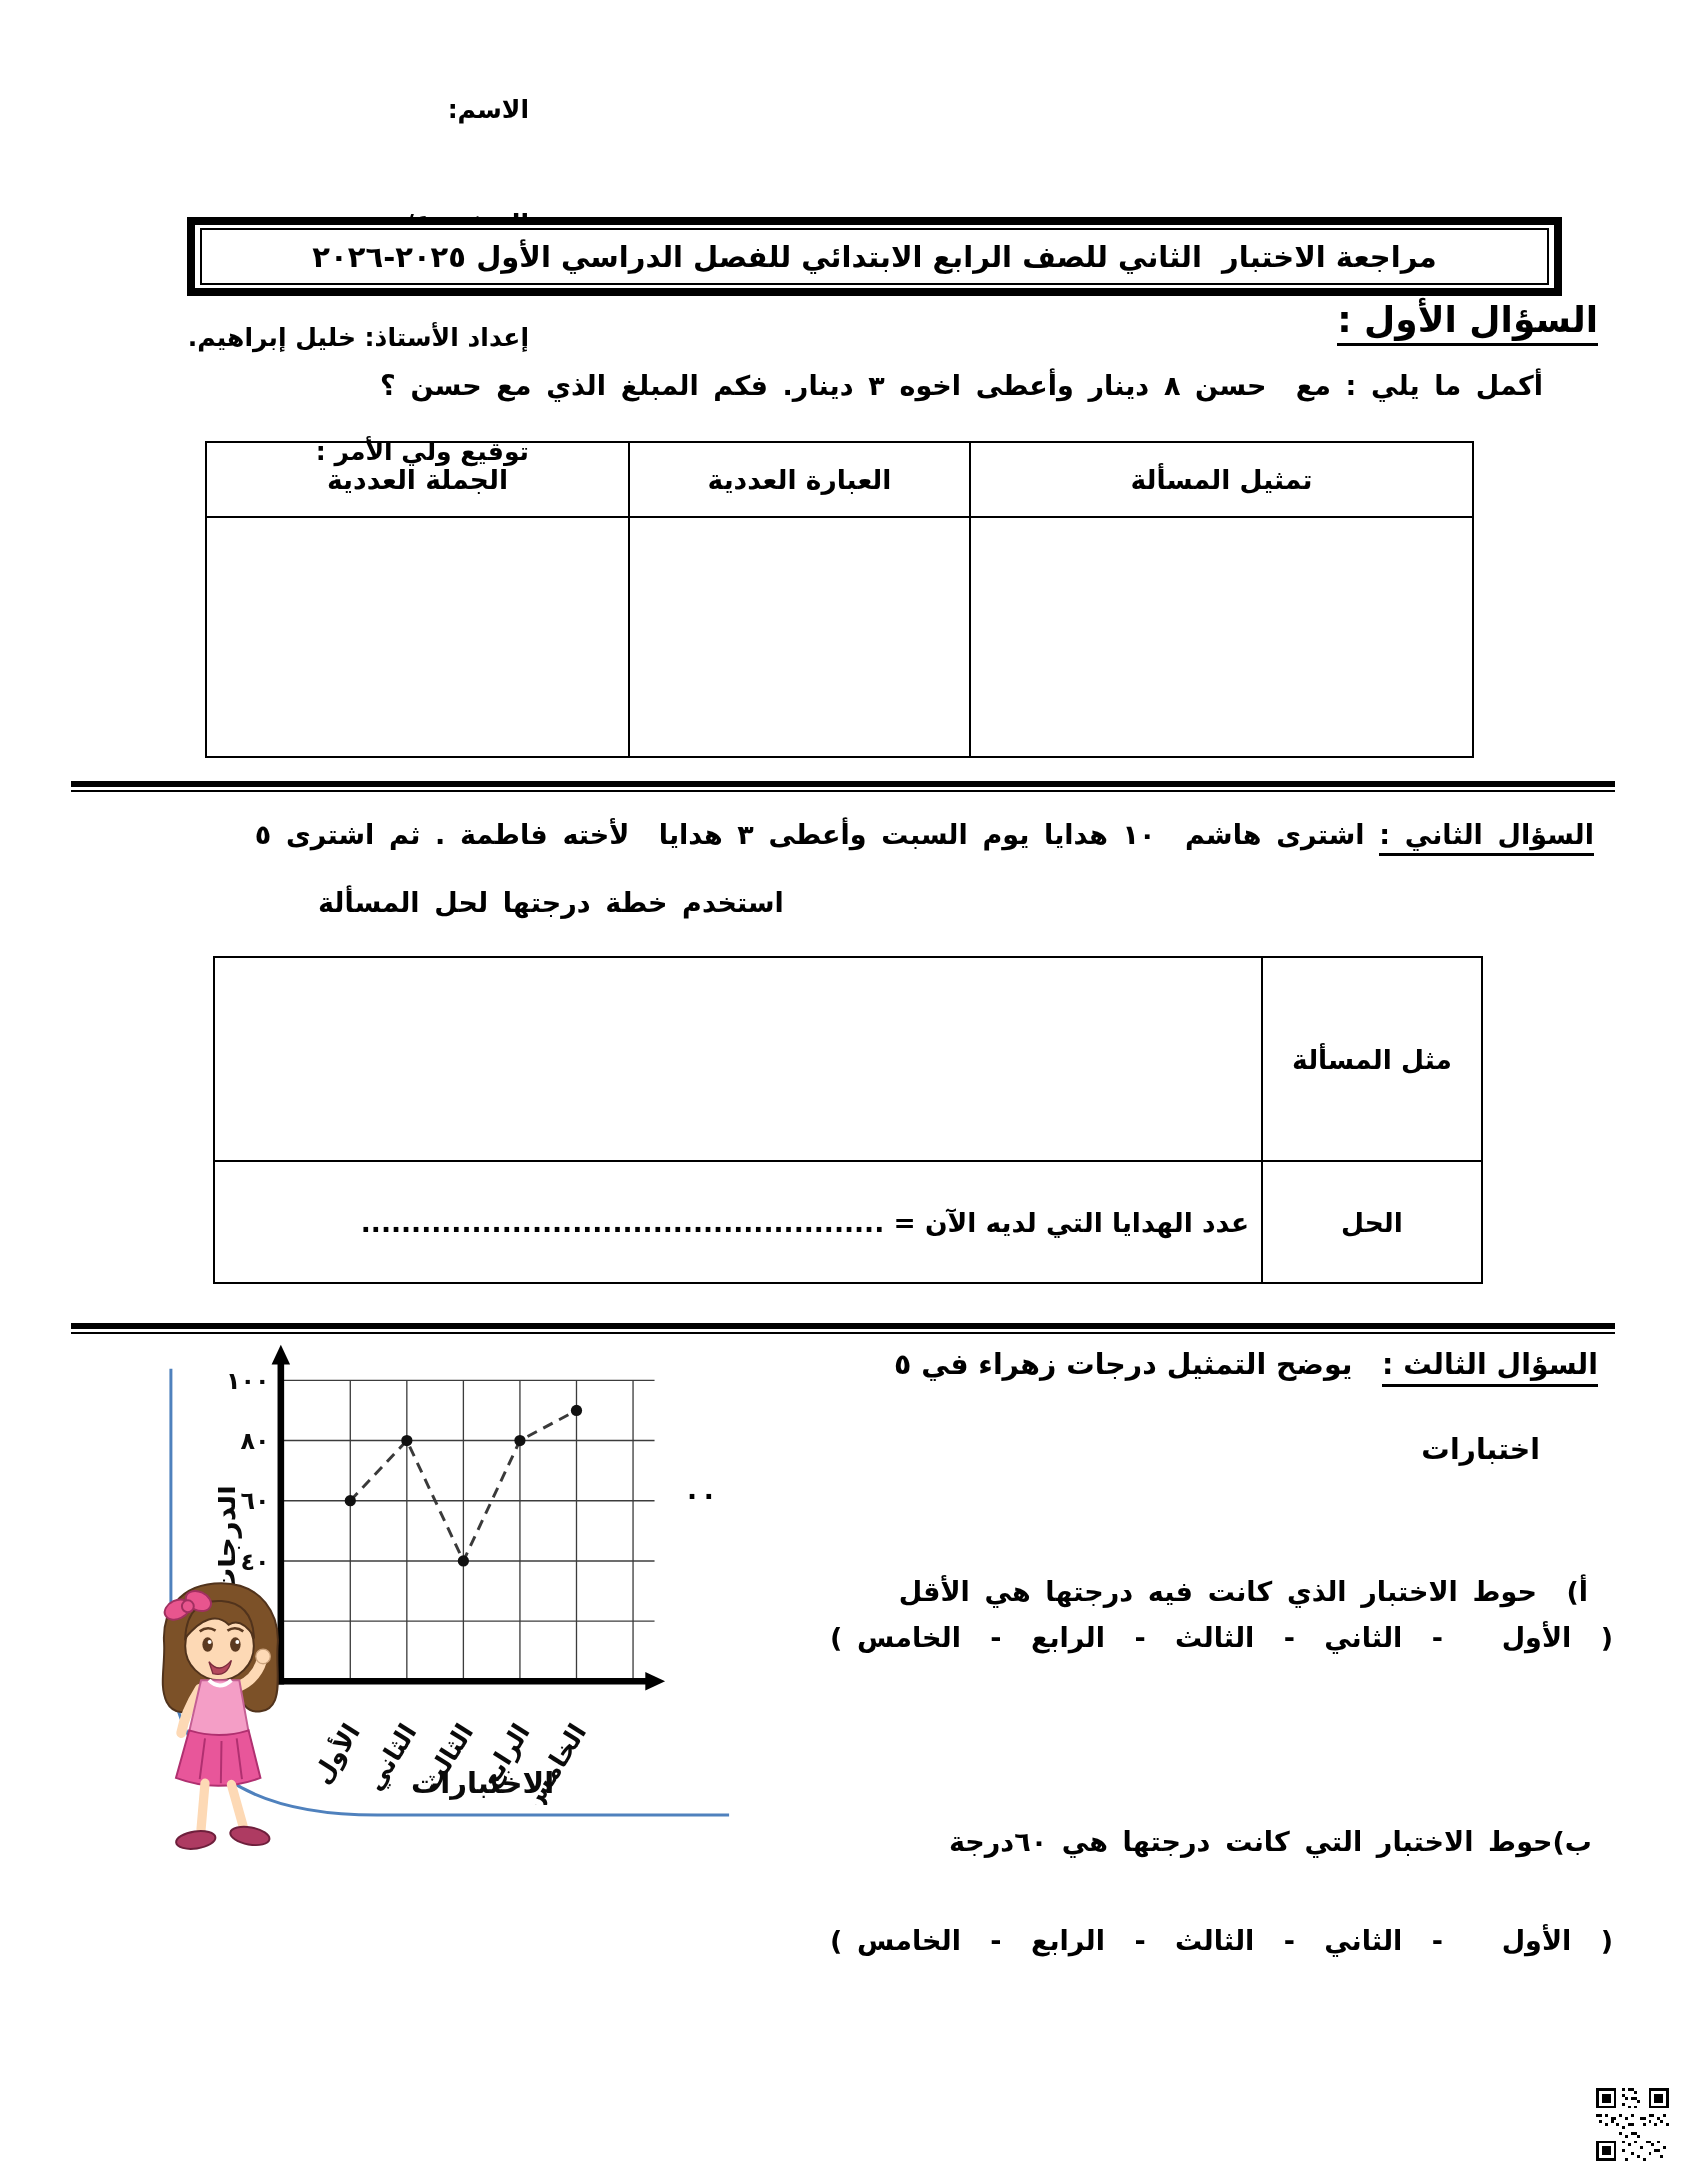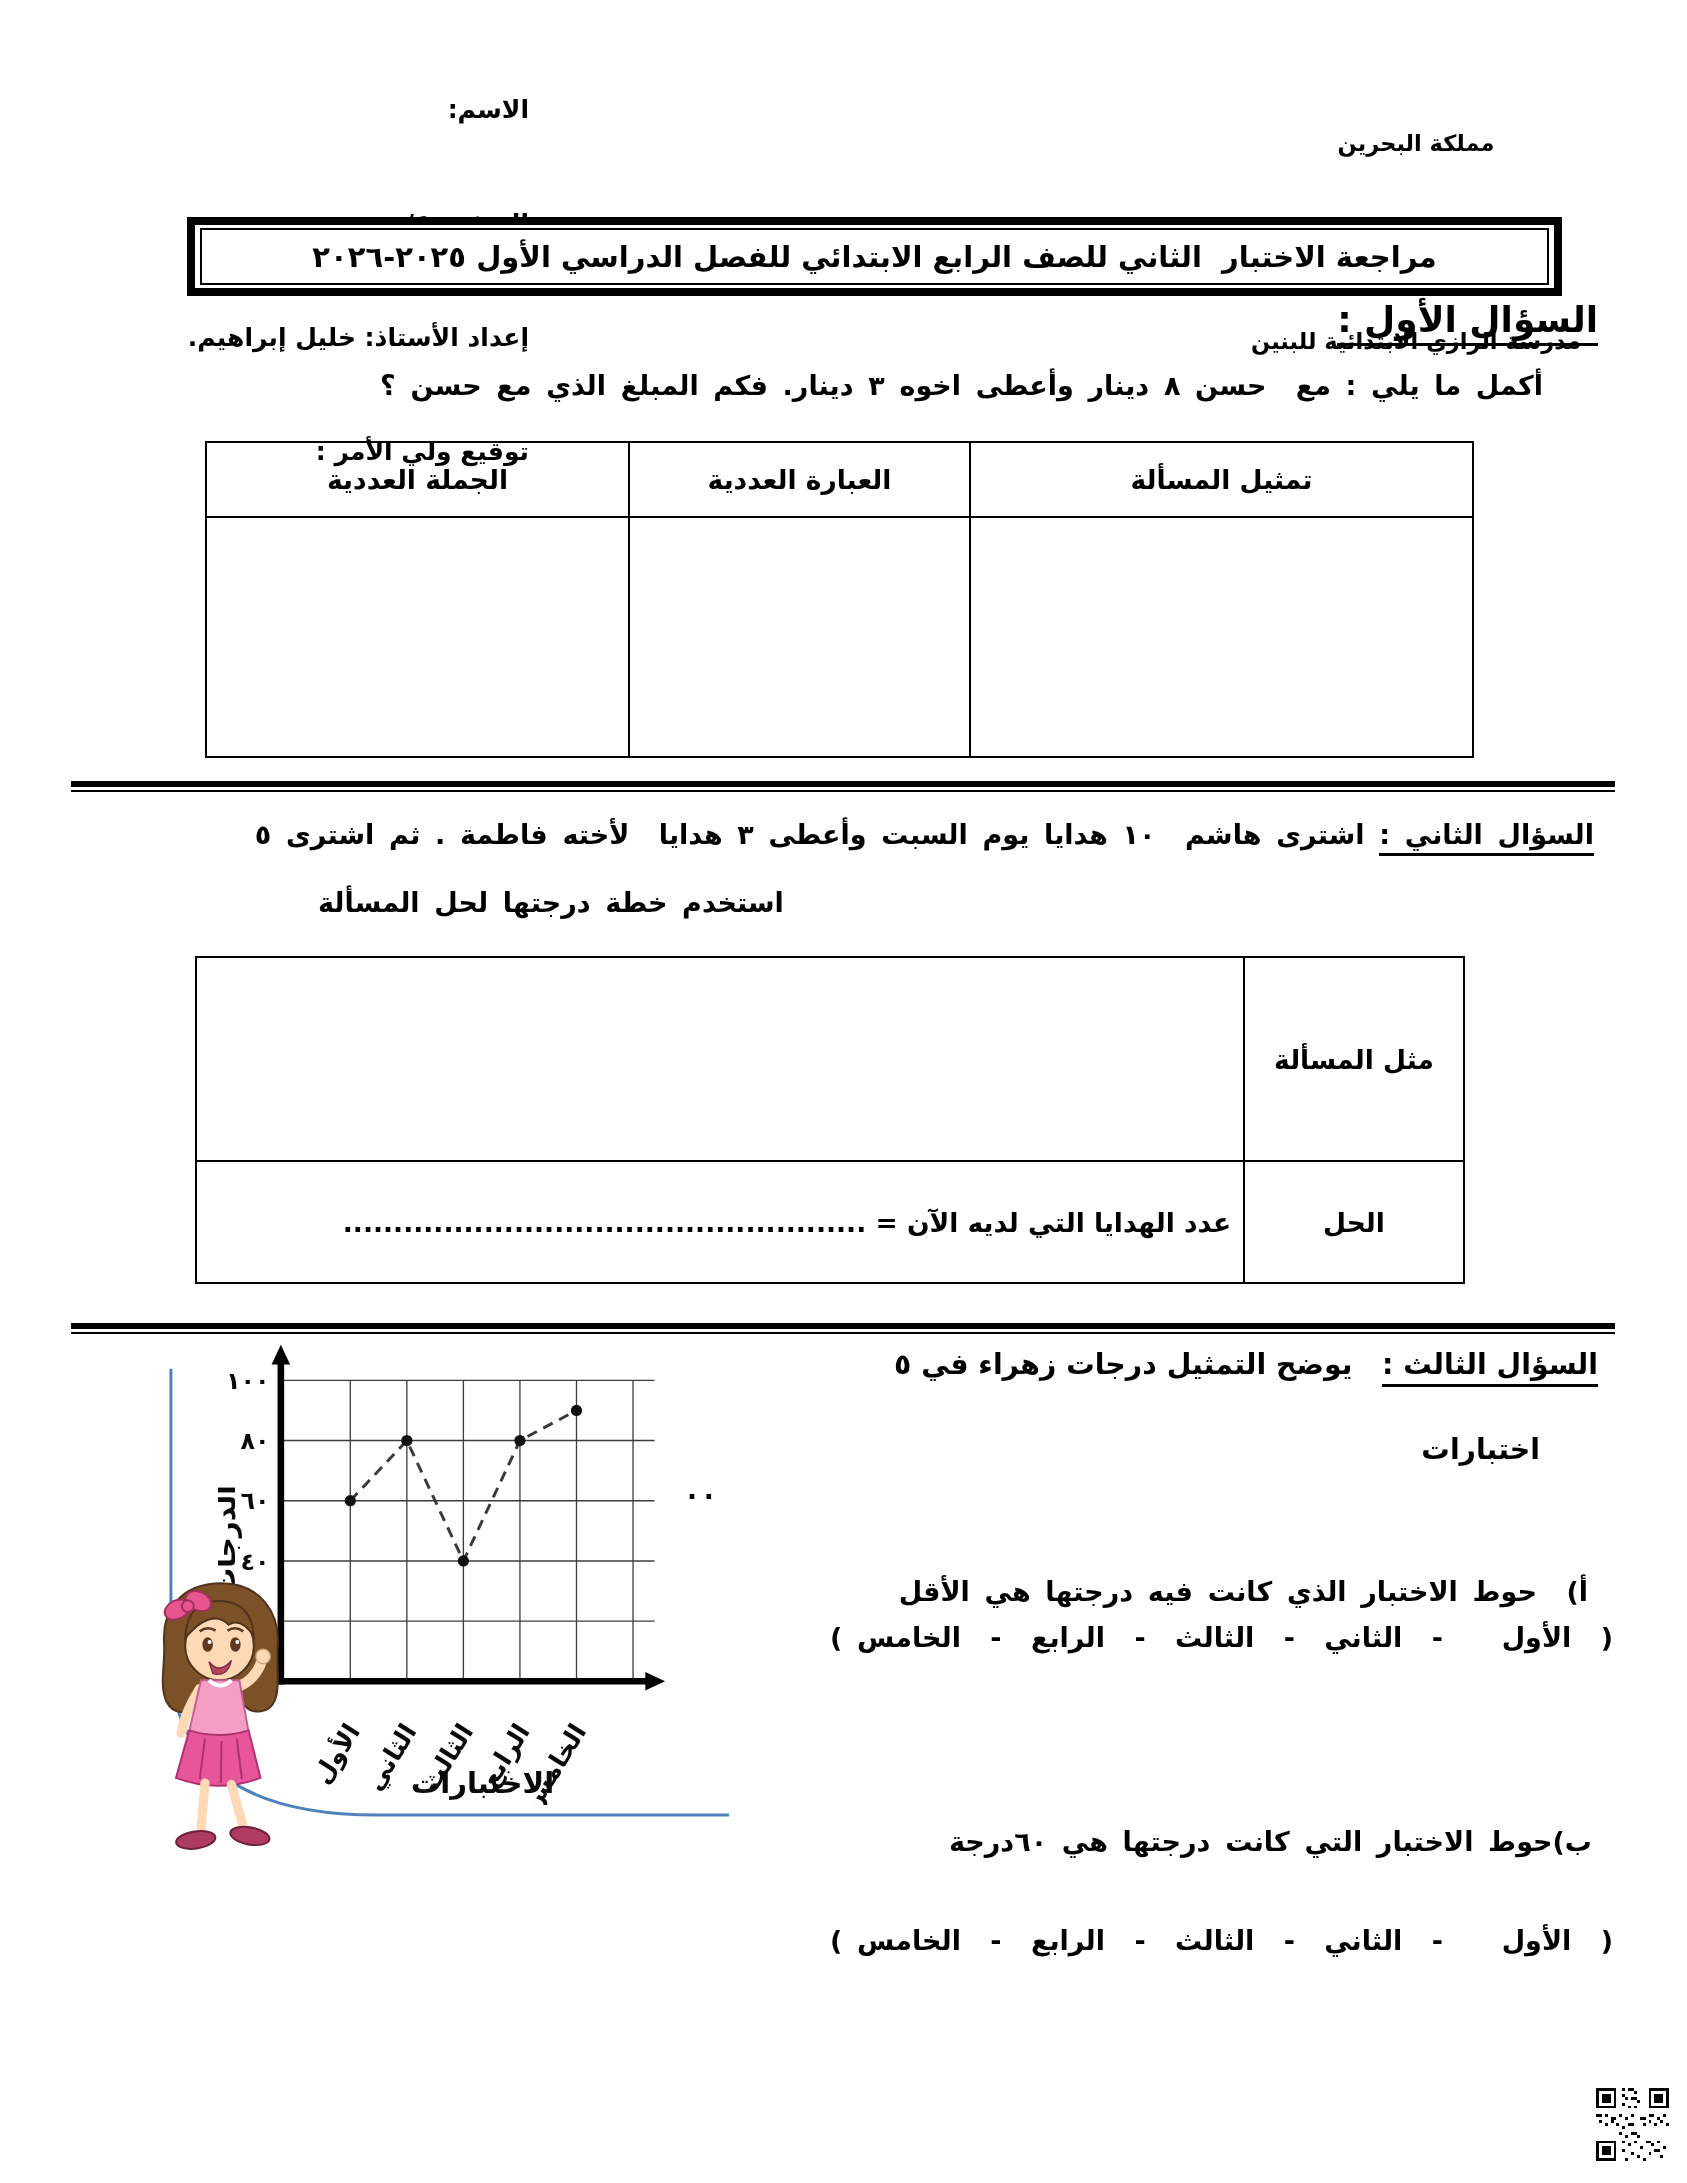--- a/index.html
+++ b/index.html
@@ -33,25 +33,20 @@
 
 <div class="page">
 
   <div class="abs rtl hdr-left" style="right:1158px;top:14.6px;">
     <div>الاسم:</div>
     <div>الصف : ٤/</div>
     <div>إعداد الأستاذ: خليل إبراهيم.</div>
     <div>توقيع ولي الأمر :</div>
   </div>
 
-  <div class="abs rtl hdr-right" style="left:1231px;top:61px;width:370px;">
-    <div>مملكة البحرين</div>
-    <div>وزارة التربية والتعليم</div>
-    <div>مدرسة الرازي الابتدائية للبنين</div>
-  </div>
 
   <div class="abs title-outer" style="left:187px;top:217px;width:1375px;height:79px;">
     <div class="title-inner">مراجعة الاختبار  الثاني للصف الرابع الابتدائي للفصل الدراسي الأول ٢٠٢٥-٢٠٢٦</div>
   </div>
 
   <div class="abs rtl qhead" style="right:89px;top:299px;"><span class="u">السؤال الأول :</span></div>
   <div class="abs rtl body-line" style="right:144px;top:370px;">أكمل ما يلي : مع  حسن ٨ دينار وأعطى اخوه ٣ دينار. فكم المبلغ الذي مع حسن ؟</div>
 
   <table class="abs sheet-table q1t" style="left:205px;top:441px;width:1268px;">
     <colgroup>
@@ -74,21 +69,21 @@
     </table>
 
   <div class="abs" style="left:71px;top:781px;width:1544px;">
     <div class="sep-thick"></div>
     <div class="sep-thin"></div>
   </div>
 
   <div class="abs rtl body-line" style="right:93px;top:819px;"><span class="u">السؤال الثاني :</span><span> اشترى هاشم  ١٠ هدايا يوم السبت وأعطى ٣ هدايا  لأخته فاطمة . ثم اشترى ٥</span></div>
   <div class="abs rtl body-line" style="left:318px;top:887px;">استخدم خطة درجتها لحل المسألة</div>
 
-  <table class="abs sheet-table q2t" style="left:195px;top:956px;width:1268px;border-radius:31px;">
+  <table class="abs sheet-table q2t" style="left:213px;top:956px;width:1268px;border-radius:31px;">
     <colgroup>
         <col style="width:220px">
         <col style="width:1048px">
       </colgroup>
     <tbody>
         <tr>
       <td class="lblcell" style="height:200px;">مثل المسألة</td>
       <td></td>
     </tr>
     <tr>

